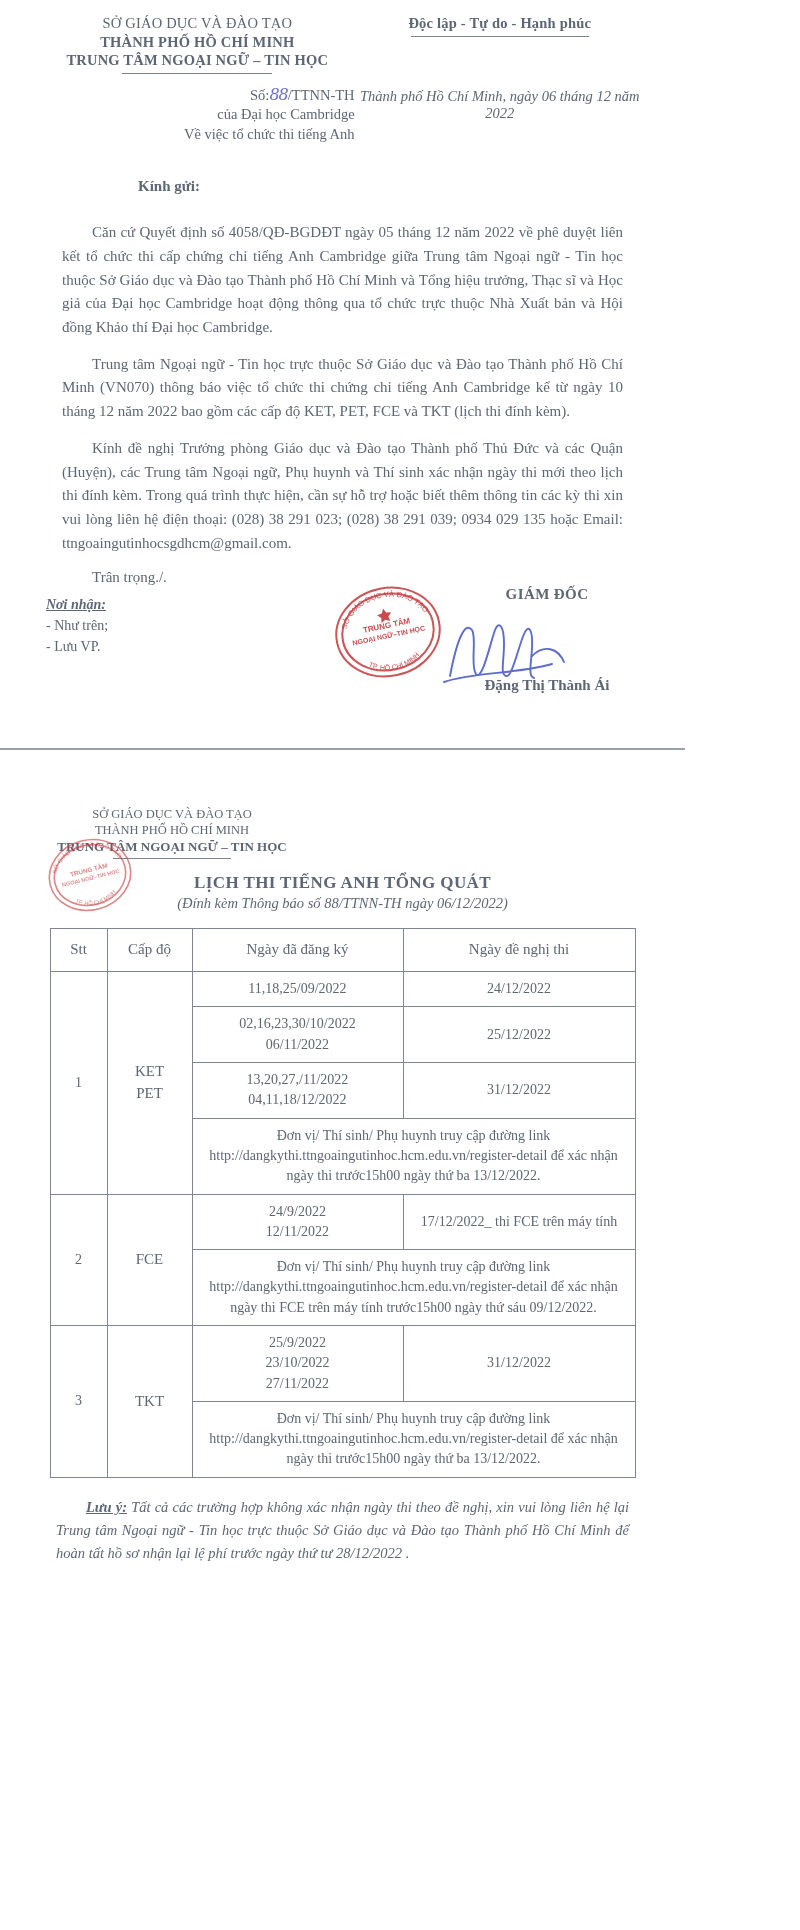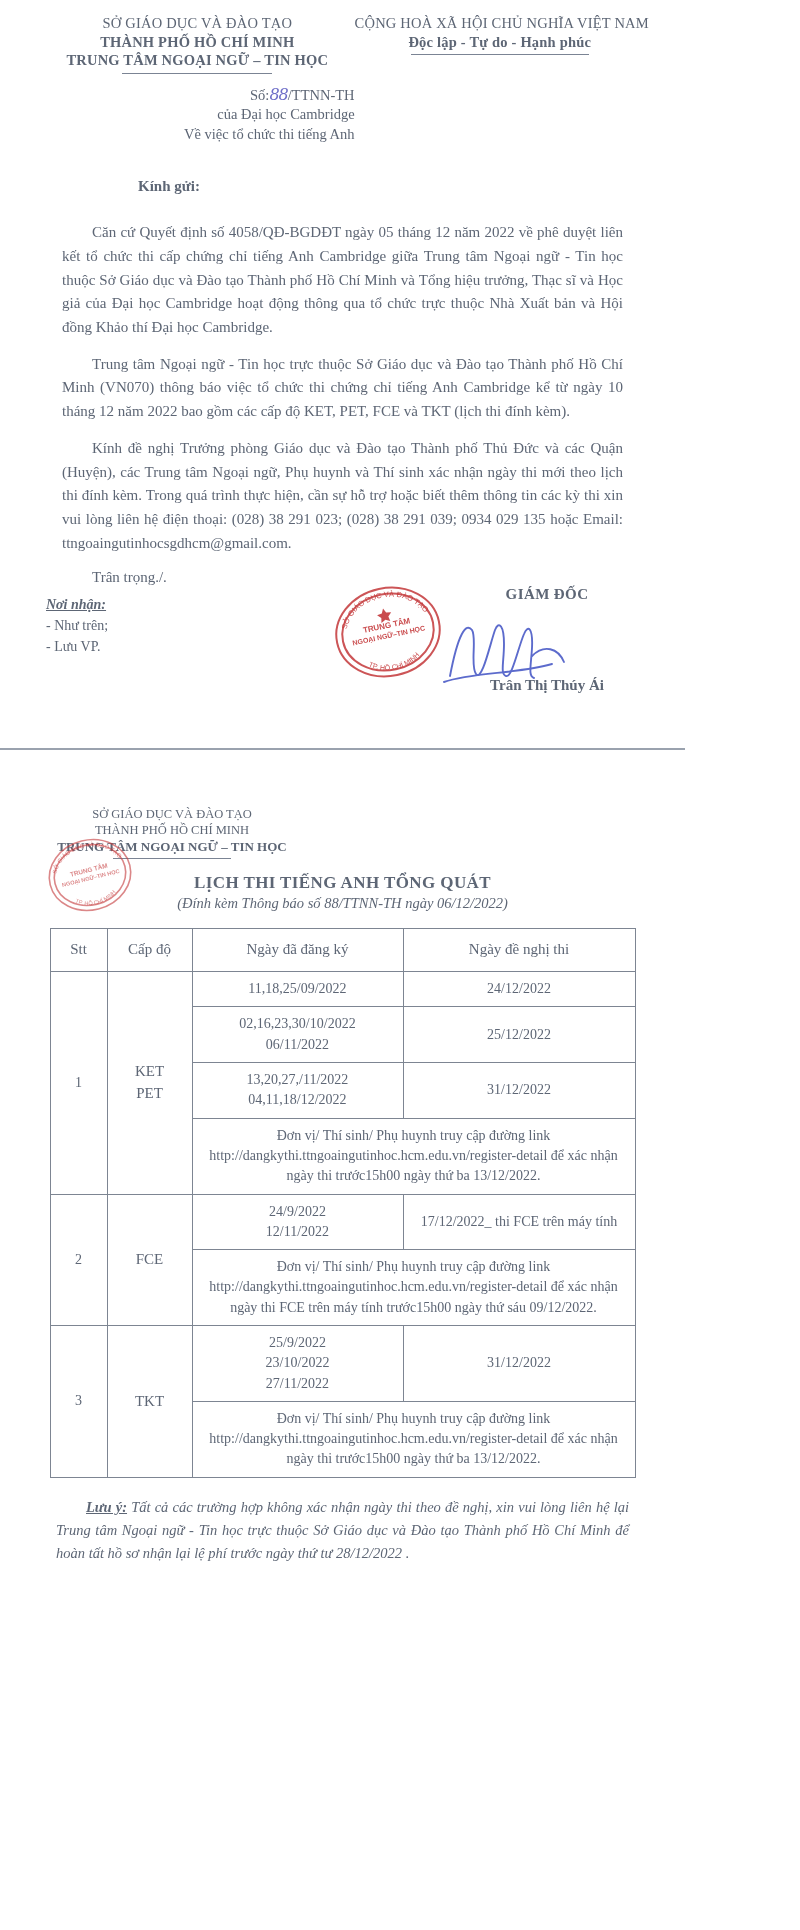--- a/index.html
+++ b/index.html
@@ -80,34 +80,34 @@
   <div class="sheet1">
 
     <div class="hdr">
       <div class="hdr-left">
         <div class="cap">SỞ GIÁO DỤC VÀ ĐÀO TẠO</div>
         <div class="cap b">THÀNH PHỐ HỒ CHÍ MINH</div>
         <div class="cap b">TRUNG TÂM NGOẠI NGỮ – TIN HỌC</div>
         <div class="rule r1"></div>
       </div>
       <div class="hdr-right">
-        <div class="cap">CỘNG HOÀ XÃ HỘI CHỦ NGHĨA VIỆT NAM</div>
         <div class="cap b">Độc lập - Tự do - Hạnh phúc</div>
         <div class="rule r2"></div>
       </div>
     </div>
 
     <div class="numrow">
       <div class="numcol">
         <div>
           <span>Số:</span><span class="hand">88</span><span>/TTNN-TH</span>
         </div>
         <div>của Đại học Cambridge</div>
         <div>Về việc tổ chức thi tiếng Anh</div>
       </div>
+      <div class="datecol">Thành phố Hồ Chí Minh, ngày 06 tháng 12 năm 2022</div>
     </div>
 
     <div class="kinhgui">Kính gửi:</div>
 
     <div class="body">
       <p>Căn cứ Quyết định số 4058/QĐ-BGDĐT ngày 05 tháng 12 năm 2022 về phê duyệt liên kết tổ chức thi cấp chứng chỉ tiếng Anh Cambridge giữa Trung tâm Ngoại ngữ - Tin học thuộc Sở Giáo dục và Đào tạo Thành phố Hồ Chí Minh và Tổng hiệu trưởng, Thạc sĩ và Học giả của Đại học Cambridge hoạt động thông qua tổ chức trực thuộc Nhà Xuất bản và Hội đồng Khảo thí Đại học Cambridge.</p>
       <p>Trung tâm Ngoại ngữ - Tin học trực thuộc Sở Giáo dục và Đào tạo Thành phố Hồ Chí Minh (VN070) thông báo việc tổ chức thi chứng chỉ tiếng Anh Cambridge kể từ ngày 10 tháng 12 năm 2022 bao gồm các cấp độ  KET, PET, FCE và TKT (lịch thi đính kèm).</p>
       <p>Kính đề nghị Trưởng phòng Giáo dục và Đào tạo Thành phố Thủ Đức và các Quận (Huyện), các Trung tâm Ngoại ngữ, Phụ huynh và Thí sinh xác nhận ngày thi mới theo lịch thi đính kèm. Trong quá trình thực hiện, cần sự hỗ trợ hoặc biết thêm thông tin các kỳ thi xin vui lòng liên hệ điện thoại: (028) 38 291 023; (028) 38 291 039; 0934 029 135 hoặc Email: ttngoaingutinhocsgdhcm@gmail.com.</p>
     </div>
     <div class="tron">Trân trọng./.</div>
@@ -135,21 +135,21 @@
             <textPath href="#sealbot" startOffset="50%" text-anchor="middle">TP. HỒ CHÍ MINH</textPath>
           </text>
           <text x="63" y="48" font-size="8" fill="#c4383a" text-anchor="middle" font-family="Liberation Sans, sans-serif" font-weight="bold">TRUNG TÂM</text>
           <text x="63" y="58" font-size="7" fill="#c4383a" text-anchor="middle" font-family="Liberation Sans, sans-serif" font-weight="bold">NGOẠI NGỮ–TIN HỌC</text>
           <path d="M63 28 l2.2 4.6 5 .7 -3.6 3.5 .9 5 -4.5-2.4 -4.5 2.4 .9-5 -3.6-3.5 5-.7z" fill="#c4383a"></path>
         </g>
       </svg>
 
       <div class="signblock">
         <div class="gd">GIÁM ĐỐC</div>
-        <div class="signer">Trân Thị Thúy Ái</div>
+        <div class="signer">Đặng Thị Thành Ái</div>
       </div>
 
       <svg class="sig" viewBox="0 0 150 96">
         <g fill="none" stroke="#4f5fc8" stroke-width="1.9" stroke-linecap="round" opacity=".92">
           <path d="M18 72 C 26 30, 34 18, 40 26 C 45 34, 38 62, 44 70 C 50 78, 58 40, 63 26 C 67 16, 72 22, 72 40 C 72 58, 68 70, 74 72 C 80 74, 86 44, 92 30 C 96 20, 101 24, 100 44 C 99 62, 96 72, 102 74"></path>
           <path d="M12 78 C 40 68, 86 70, 120 60"></path>
           <path d="M100 52 C 112 40, 126 44, 132 58"></path>
         </g>
       </svg>
     </div>

